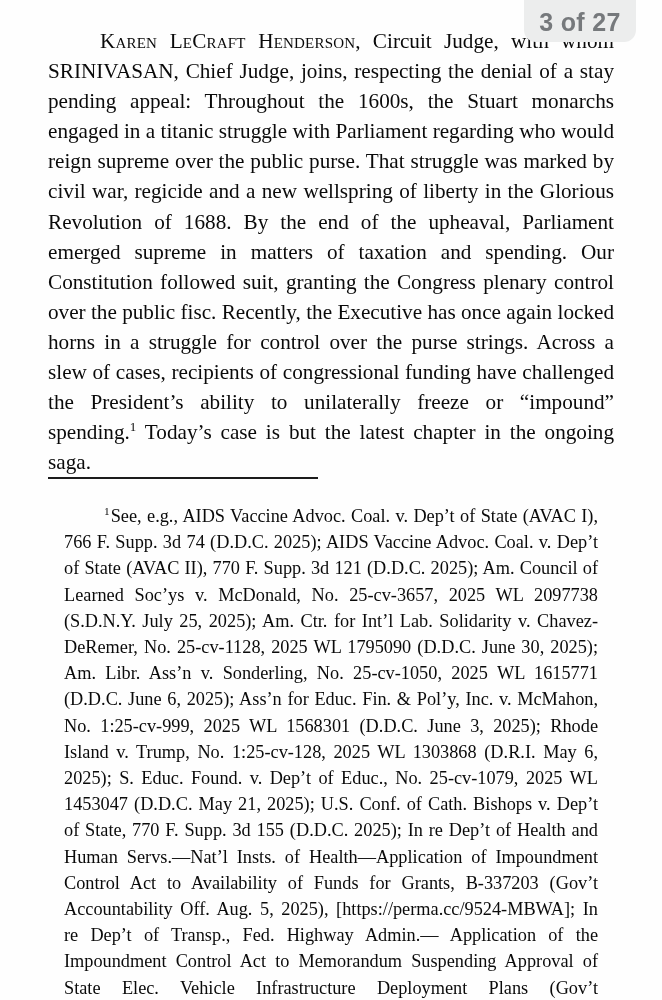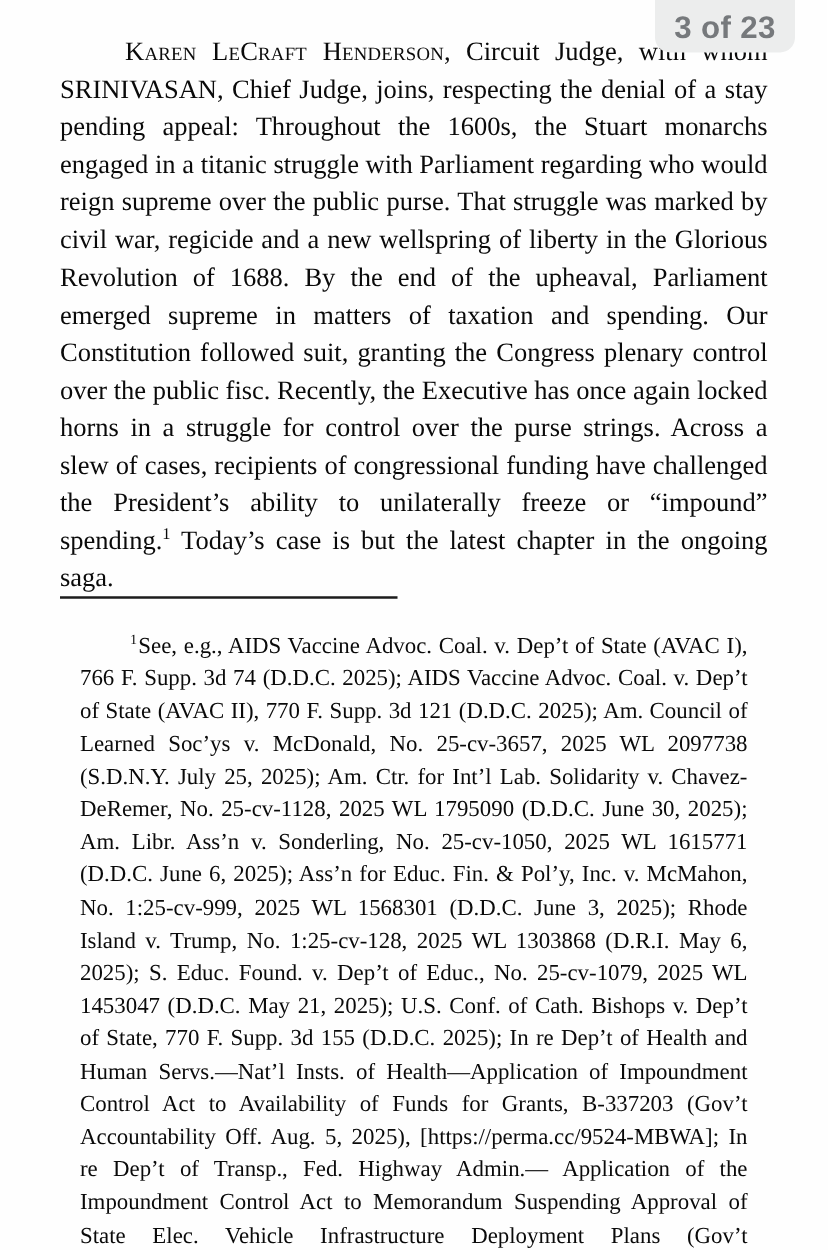--- a/index.html
+++ b/index.html
@@ -123,16 +123,16 @@
 
   <div class="fn-rule"></div>
 
   <div class="footnote-block">
     <p class="footnote-para">
       <sup class="fn-num">1</sup><span id="footnote-text"><span class="ital">See, e.g.</span><span>, </span><span class="ital">AIDS Vaccine Advoc. Coal. v. Dep’t of State</span><span> (</span><span class="ital">AVAC I</span><span>), 766 F. Supp. 3d 74 (D.D.C. 2025); </span><span class="ital">AIDS Vaccine Advoc. Coal. v. Dep’t of State</span><span> (</span><span class="ital">AVAC II</span><span>), 770 F. Supp. 3d 121 (D.D.C. 2025); </span><span class="ital">Am. Council of Learned Soc’ys v. McDonald</span><span>, No. 25-cv-3657, 2025 WL 2097738 (S.D.N.Y. July 25, 2025); </span><span class="ital">Am. Ctr. for Int’l Lab. Solidarity v. Chavez-DeRemer</span><span>, No. 25-cv-1128, 2025 WL 1795090 (D.D.C. June 30, 2025); </span><span class="ital">Am. Libr. Ass’n v. Sonderling</span><span>, No. 25-cv-1050, 2025 WL 1615771 (D.D.C. June 6, 2025); </span><span class="ital">Ass’n for Educ. Fin. &amp; Pol’y, Inc. v. McMahon</span><span>, No. 1:25-cv-999, 2025 WL 1568301 (D.D.C. June 3, 2025); </span><span class="ital">Rhode Island v. Trump</span><span>, No. 1:25-cv-128, 2025 WL 1303868 (D.R.I. May 6, 2025); </span><span class="ital">S. Educ. Found. v. Dep’t of Educ.</span><span>, No. 25-cv-1079, 2025 WL 1453047 (D.D.C. May 21, 2025); </span><span class="ital">U.S. Conf. of Cath. Bishops v. Dep’t of State</span><span>, 770 F. Supp. 3d 155 (D.D.C. 2025); In re Dep’t of Health and Human Servs.—Nat’l Insts. of Health—Application of Impoundment Control Act to Availability of Funds for Grants, B-337203 (Gov’t Accountability Off. Aug. 5, 2025), [https://perma.cc/9524-MBWA]; In re Dep’t of Transp., Fed. Highway Admin.— Application of the Impoundment Control Act to Memorandum Suspending Approval of State Elec. Vehicle Infrastructure Deployment Plans (Gov’t Accountability Off. May 22, 2025), [https://perma.cc/YTQ3-HJPT].</span></span>
     </p>
   </div>
 
   <div class="page-indicator">
-    <span class="page-indicator-label">3 of 23</span>
+    <span class="page-indicator-label">3 of 27</span>
   </div>
 
 </div>
 
 </body></html>

